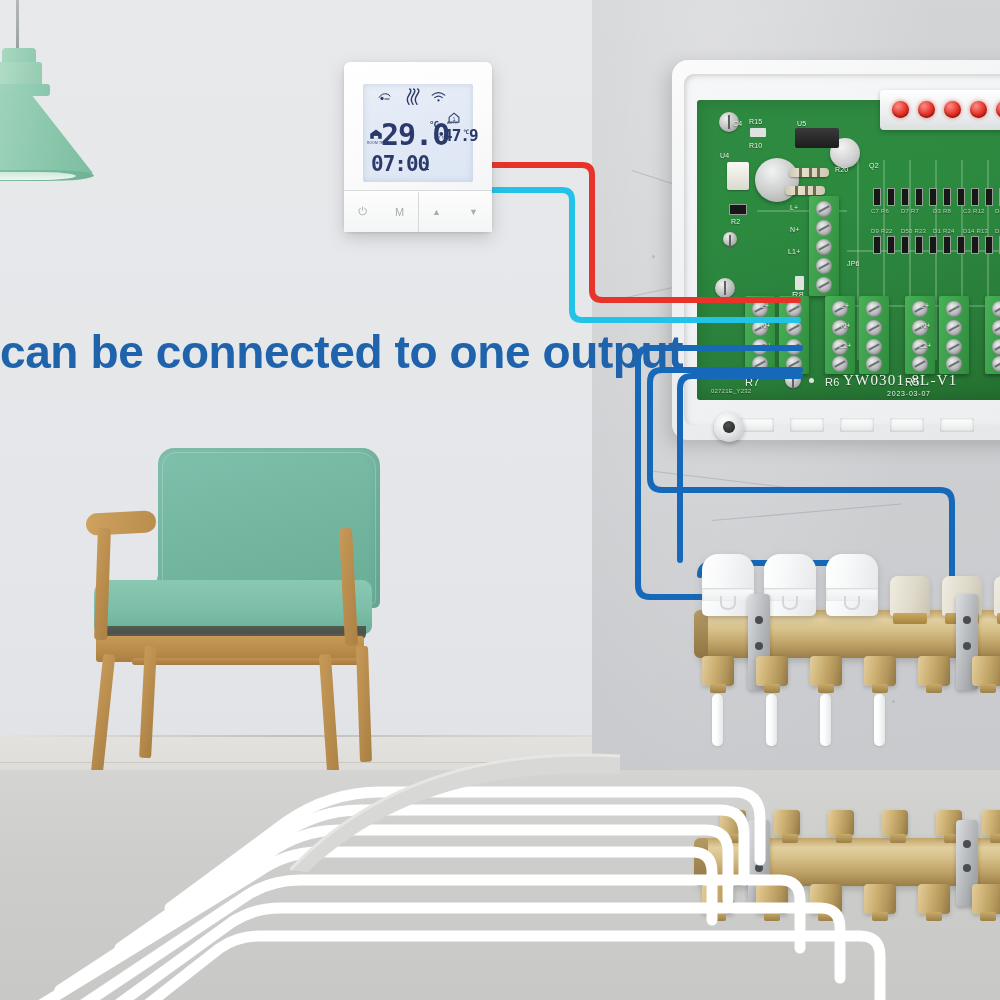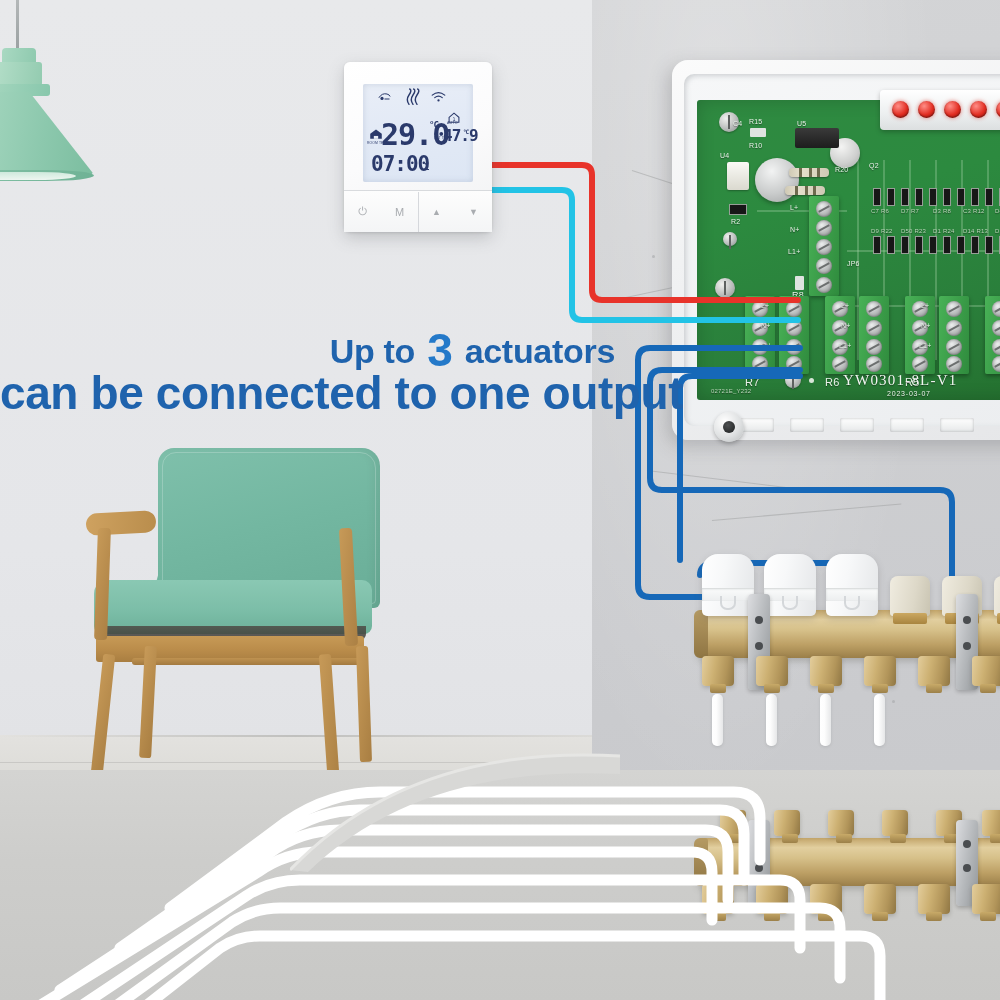--- a/index.html
+++ b/index.html
@@ -756,21 +756,16 @@
     <div class="tstat-btnrow">
       <div class="tstat-btn">⏻</div>
       <div class="tstat-btn">M</div>
       <div class="tstat-btn" style="font-size:9px;">▲</div>
       <div class="tstat-btn" style="font-size:9px;">▼</div>
     </div>
     <div class="tstat-sep"></div>
   </div>
 
   <div class="headline">
-    <div class="hl-line1">
-      <span>Up to</span>
-      <span class="big">3</span>
-      <span>actuators</span>
-    </div>
     <div class="hl-line2">can be connected to one output</div>
   </div>
 
 </div>
 
 </body></html>

